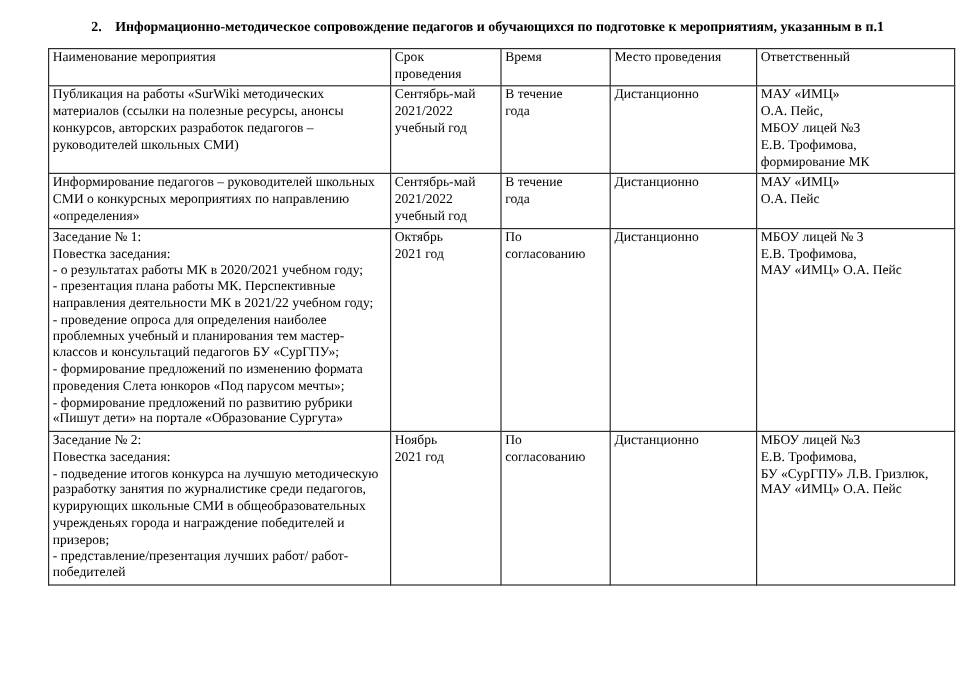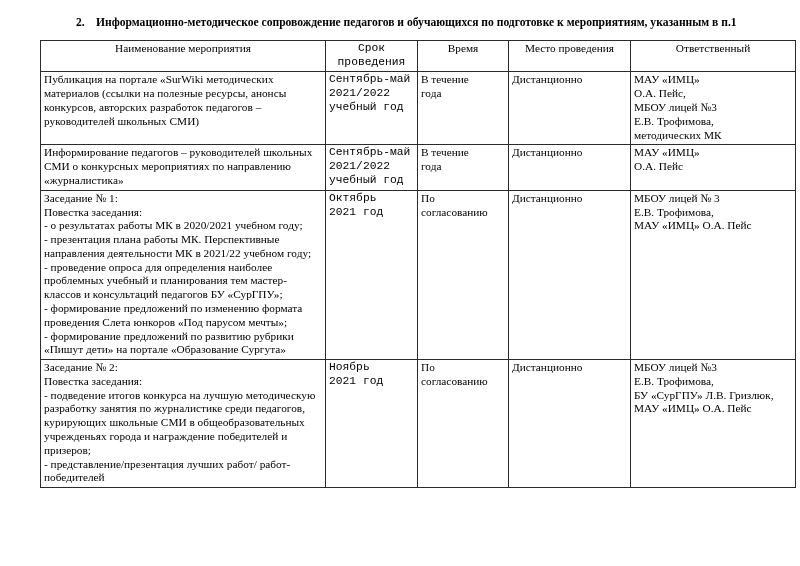--- a/index.html
+++ b/index.html
@@ -65,37 +65,37 @@
     padding-left: 20px;
     text-align: center;
   }
 
   
   thead td {
     text-align: center;
     vertical-align: top;
   }
   .c-name   { width: 278px; }
-  .c-term   { width: 85px; font-family: Liberation Mono, monospace;  }
+  .c-term   { width: 85px;  }
   .c-time   { width: 84px;  }
   .c-place  { width: 115px; }
   .c-resp   { width: 158px; }
 
   td.center { text-align: center; }
   td.just   { text-align: justify; }
   td.left   { text-align: left; }
 
   .cellline { display: block; }
   .just .cellline { text-align: justify; text-align-last: left; }
   .just .cellline.nojust { text-align: left; }
 
   td.resp .cellline,
   td.center .cellline { text-align: left; }
 
-  .hdr-line { display: block; text-align: center; }
+  .hdr-line { display: block; text-align: left; }
 </style>
 </head>
 <body>
 
 <div class="page">
 
 
   <div class="section-heading">
     <span class="num">2.</span>
     <span class="htext">Информационно-методическое сопровождение педагогов и обучающихся по подготовке к мероприятиям, указанным в п.1</span>
@@ -119,21 +119,21 @@
         </td>
         <td class="c-resp">
           <span class="hdr-line">Ответственный</span>
         </td>
       </tr>
     </thead>
     <tbody>
 
       <tr>
         <td class="c-name left">
-          <span class="cellline">Публикация на портале «SurWiki методических</span>
+          <span class="cellline">Публикация на работы «SurWiki методических</span>
           <span class="cellline">материалов (ссылки на полезные ресурсы, анонсы</span>
           <span class="cellline">конкурсов, авторских разработок педагогов –</span>
           <span class="cellline">руководителей школьных СМИ)</span>
         </td>
         <td class="c-term center">
           <span class="cellline">Сентябрь-май</span>
           <span class="cellline">2021/2022</span>
           <span class="cellline">учебный год</span>
         </td>
         <td class="c-time center">
@@ -141,29 +141,29 @@
           <span class="cellline">года</span>
         </td>
         <td class="c-place center">
           <span class="cellline">Дистанционно</span>
         </td>
         <td class="c-resp resp center">
           <span class="cellline">МАУ «ИМЦ»</span>
           <span class="cellline">О.А. Пейс,</span>
           <span class="cellline">МБОУ лицей №3</span>
           <span class="cellline">Е.В. Трофимова,</span>
-          <span class="cellline">методических МК</span>
+          <span class="cellline">формирование МК</span>
         </td>
       </tr>
 
       <tr>
         <td class="c-name left">
           <span class="cellline">Информирование педагогов – руководителей школьных</span>
           <span class="cellline">СМИ о конкурсных мероприятиях по направлению</span>
-          <span class="cellline">«журналистика»</span>
+          <span class="cellline">«определения»</span>
         </td>
         <td class="c-term center">
           <span class="cellline">Сентябрь-май</span>
           <span class="cellline">2021/2022</span>
           <span class="cellline">учебный год</span>
         </td>
         <td class="c-time center">
           <span class="cellline">В течение</span>
           <span class="cellline">года</span>
         </td>

